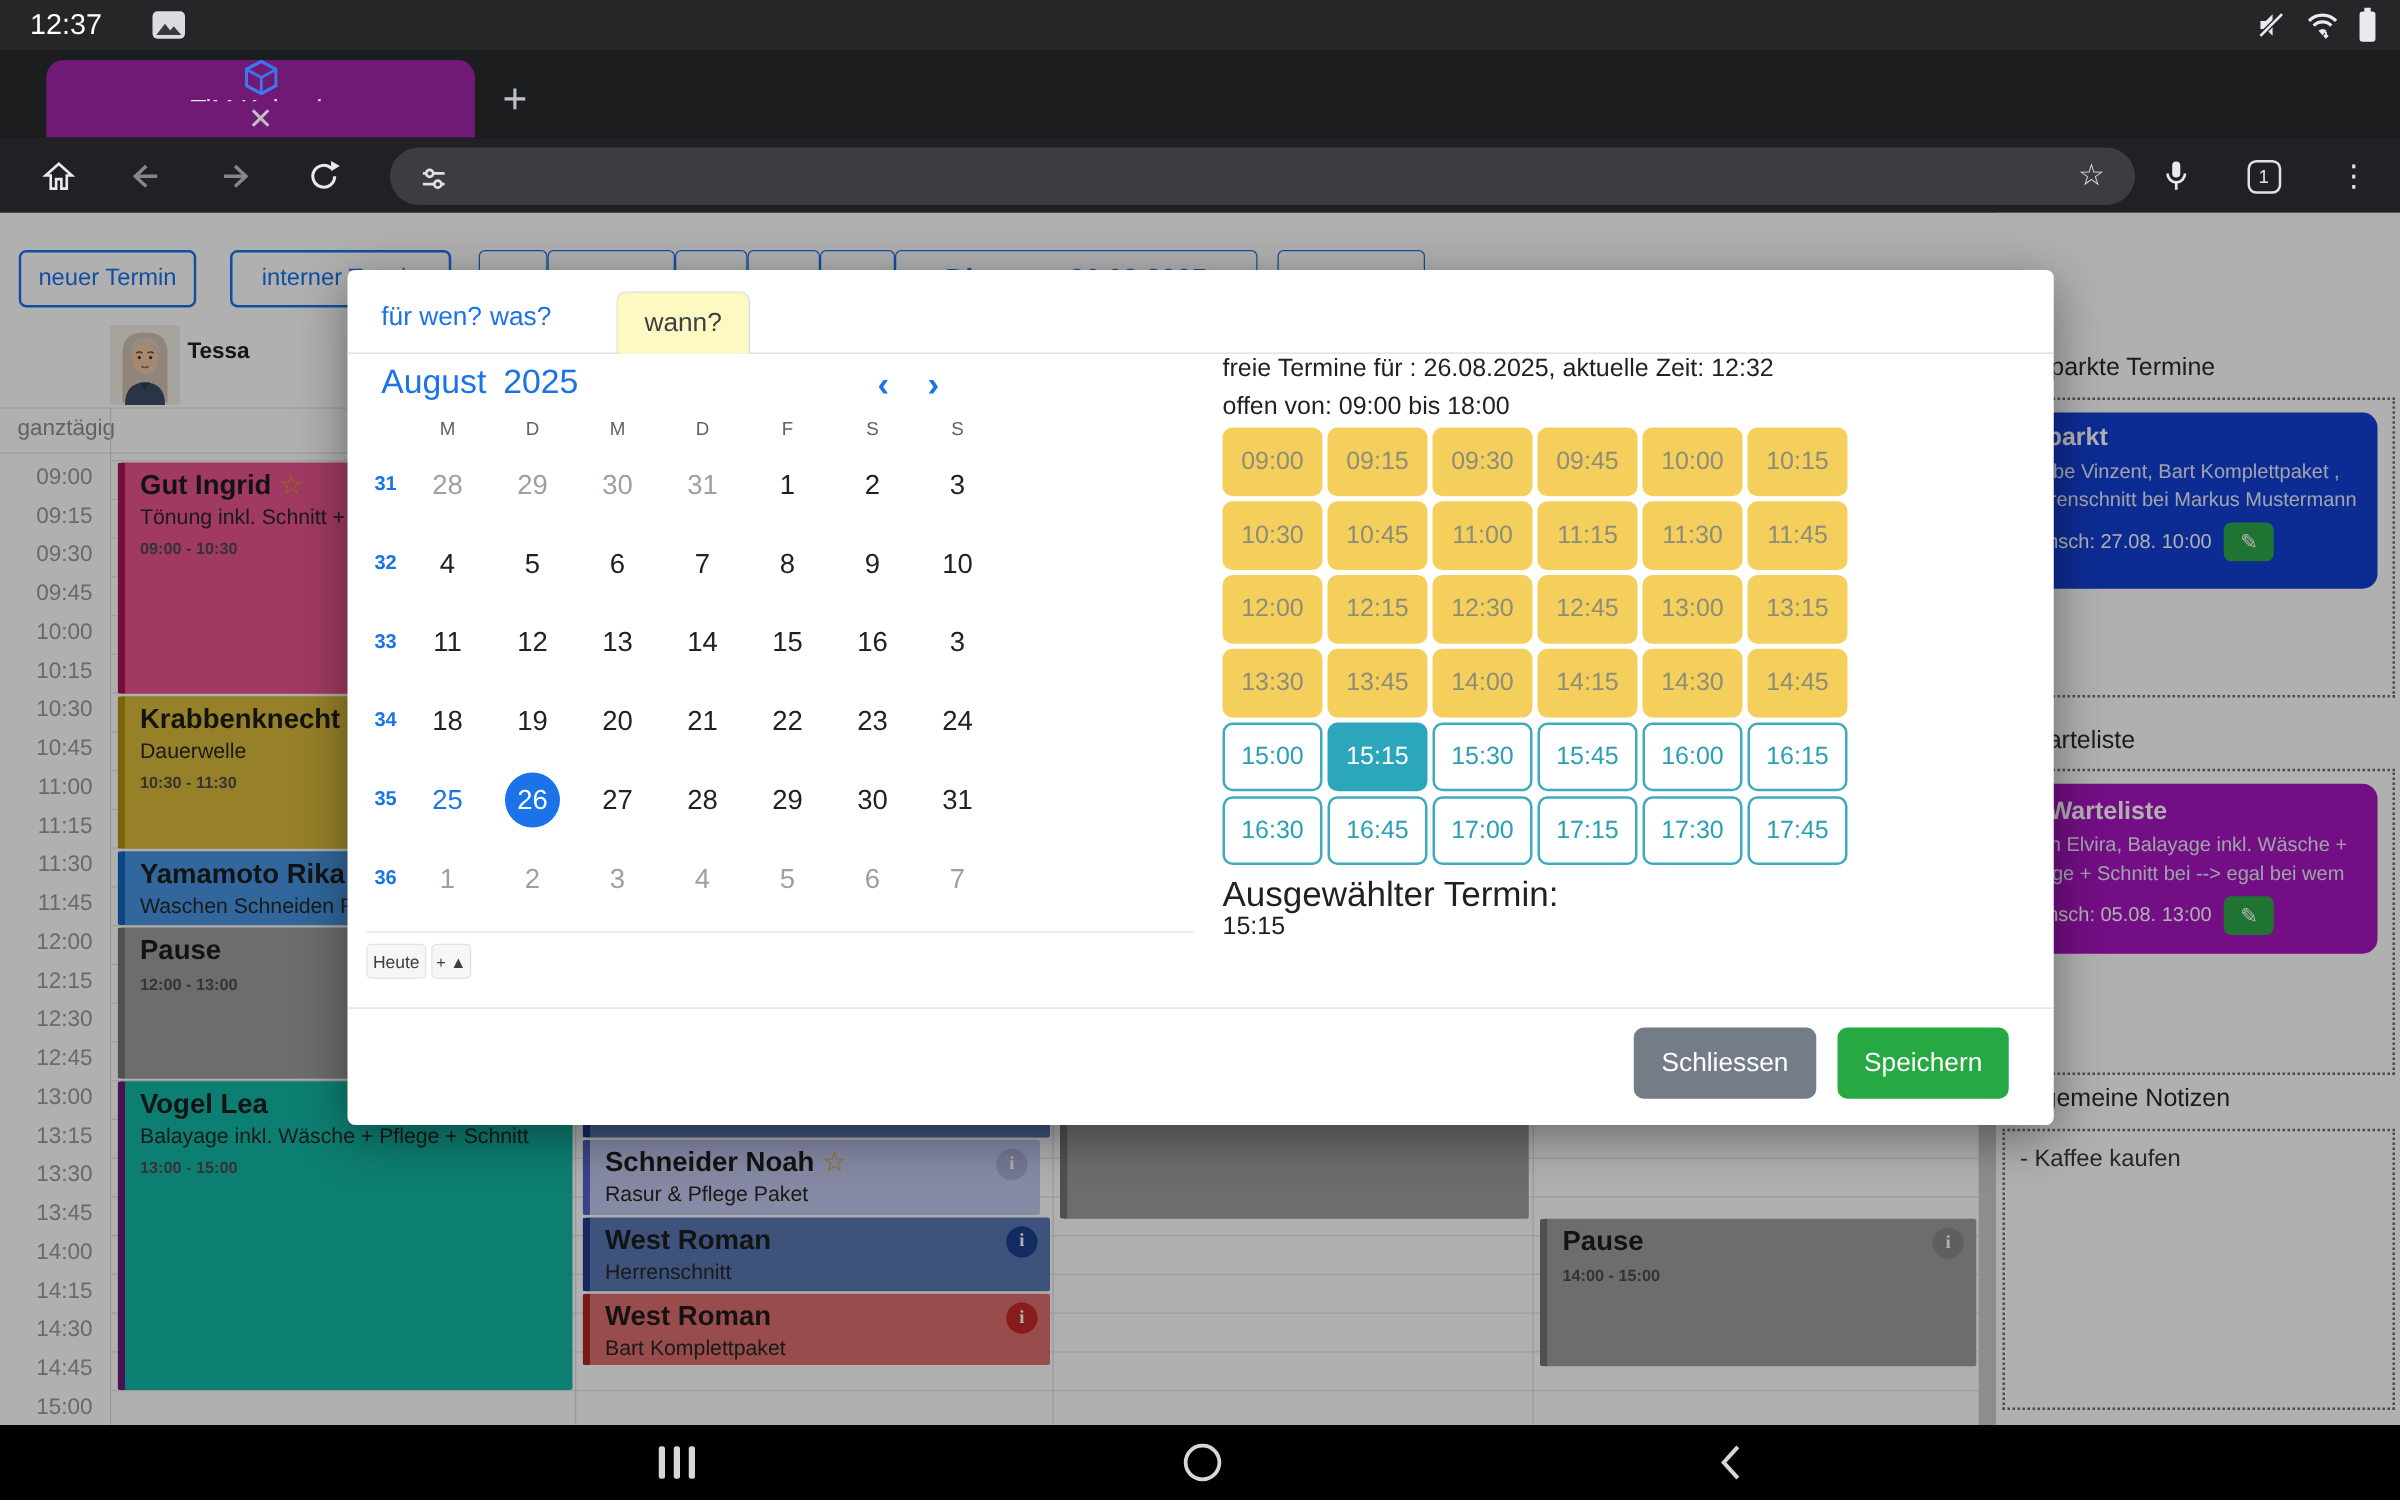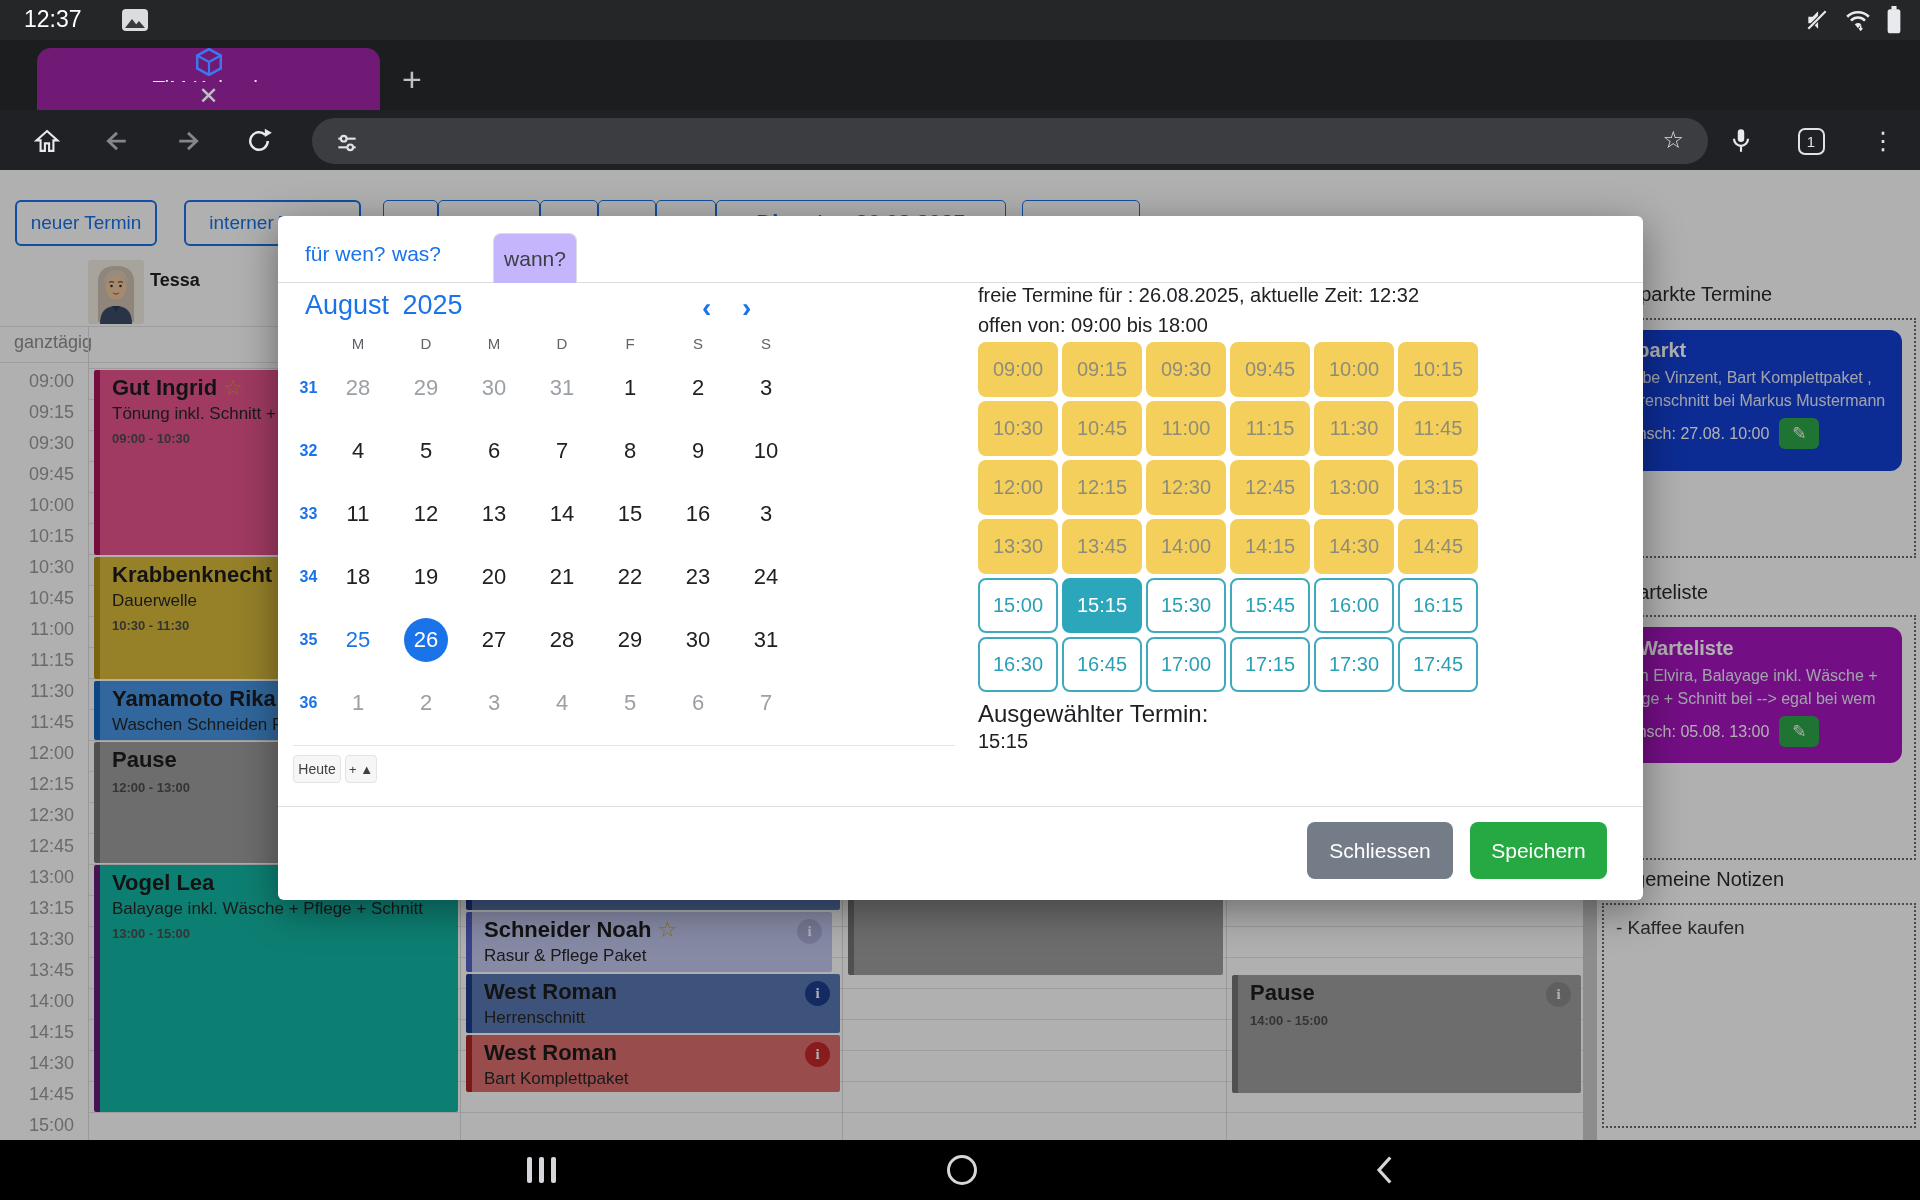--- a/index.html
+++ b/index.html
@@ -72,22 +72,22 @@
   .notes-box { position:absolute; left:5px; width:314px; border:2px dotted #6d6d6d; background:#fff;
     padding:8px 12px; font-size:19px; color:#3a3a3a; line-height:30px; }
 
   
   #dim { position:absolute; left:0; top:170px; width:1920px; height:970px; background:rgba(0,0,0,0.31); z-index:5; }
 
   
   #modal { position:absolute; left:278px; top:216px; width:1365px; height:684px; background:#fff;
     border-radius:6px; box-shadow:0 10px 40px rgba(0,0,0,.4); z-index:10; }
   .m-tab { position:absolute; top:26px; font-size:21px; color:#1a73e8; }
-  .m-tab.active { top:17px; height:50px; width:84px; border:1px solid #dadce0; border-bottom:none;
-    border-radius:8px 8px 0 0; color:#3c4043; background:#c4b5fd; display:flex; align-items:center; justify-content:center; z-index:2; }
+  .m-tab.active { top:17px; height:50px; width:107px; border:1px solid #dadce0; border-bottom:none;
+    border-radius:8px 8px 0 0; color:#3c4043; background:#fef9c3; display:flex; align-items:center; justify-content:center; z-index:2; }
   .tabs-divider { position:absolute; left:0; top:66px; width:1365px; height:1px; background:#dadce0; }
   .month-label { position:absolute; left:27px; top:74px; font-size:27px; color:#1a73e8; word-spacing:6px; }
   .cal-chev { position:absolute; top:76px; font-size:28px; color:#1a73e8; font-weight:bold; }
   #cal-grid { position:absolute; left:15px; top:114px; display:grid; grid-template-columns:31px repeat(7,68px); }
   .cal-hd { height:26px; display:flex; align-items:center; justify-content:center; font-size:15px; color:#5f6368; }
   .cal-wk { height:63px; display:flex; align-items:center; justify-content:center; font-size:16px; font-weight:bold; color:#1a73e8; }
   .cal-day { height:63px; display:flex; align-items:center; justify-content:center; font-size:22px; color:#202124; }
   .cal-day.muted { color:#9aa0a6; }
   .cal-day.accent { color:#1a73e8; }
   .cal-day .sel { width:44px; height:44px; border-radius:50%; background:#1a73e8; color:#fff;
@@ -100,21 +100,21 @@
     border:1px solid #e3e3e3; border-radius:4px; font-size:13px; color:#3c4043;
     display:flex; align-items:center; justify-content:center; }
   .slots-l1 { position:absolute; left:700px; top:68px; font-size:20px; color:#202124; }
   .slots-l2 { position:absolute; left:700px; top:98px; font-size:20px; color:#202124; }
   #slot-grid { position:absolute; left:700px; top:126px; display:grid;
     grid-template-columns:repeat(6,80px); column-gap:4px; row-gap:4px; }
   .slot { height:55px; border-radius:8px; display:flex; align-items:center; justify-content:center; font-size:20px; }
   .slot.busy { background:#f5cf5b; color:#8e8d79; }
   .slot.free { background:#fff; border:2px solid #3fa9bd; color:#2aa0b5; }
   .slot.selected { background:#2ba6bb; border:2px solid #2ba6bb; color:#fff; }
-  .sel-caption { position:absolute; left:700px; top:484px; font-size:24px; color:#202124; }
+  .sel-caption { position:absolute; left:700px; top:484px; font-size:28px; color:#202124; }
   .sel-value { position:absolute; left:700px; top:514px; font-size:20px; color:#202124; }
   .footer-divider { position:absolute; left:0; top:590px; width:1365px; height:1px; background:#e0e0e0; }
   .m-btn { position:absolute; top:606px; height:57px; border-radius:8px; color:#fff; font-size:21px;
     display:flex; align-items:center; justify-content:center; border:none; }
   .btn-close { left:1029px; width:146px; background:#747d87; }
   .btn-save { left:1192px; width:137px; background:#26a843; }
 
   
   .nav-bar { position:absolute; left:0; top:1140px; width:1920px; height:60px; background:#000; z-index:40; }
   .nav-recents { position:absolute; left:527px; top:17px; display:flex; gap:7px; }

